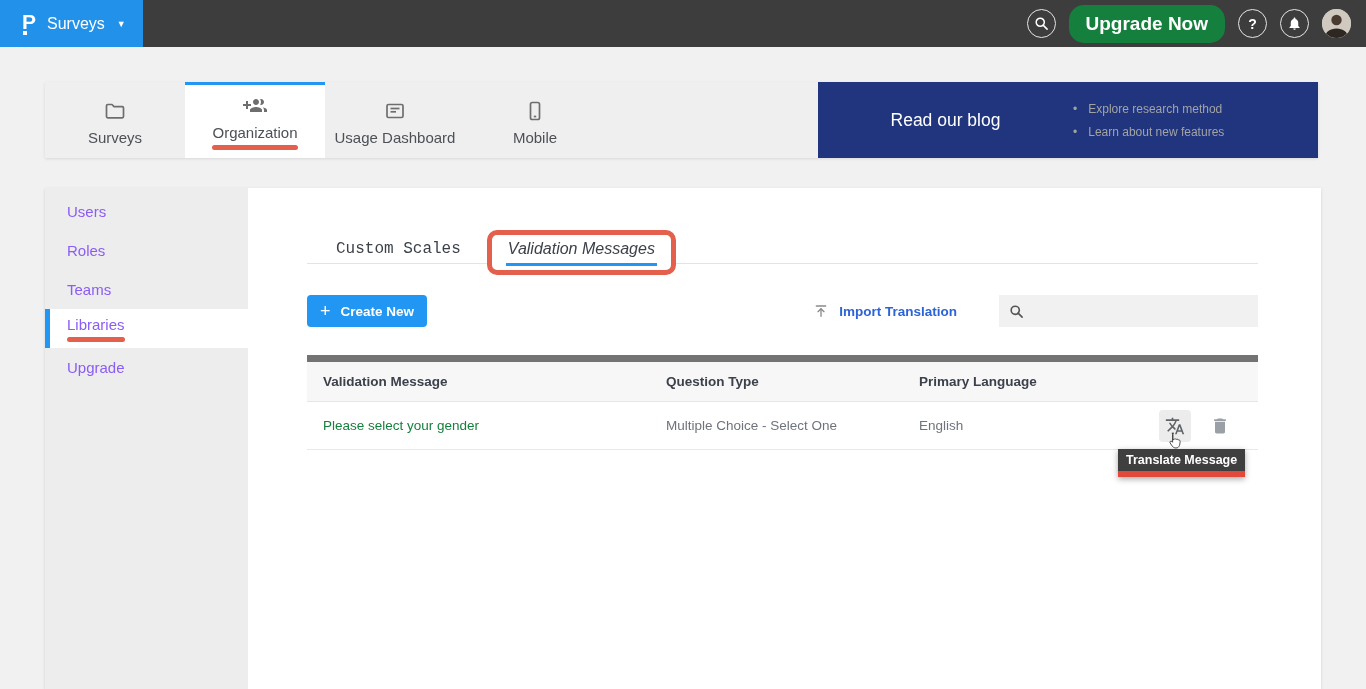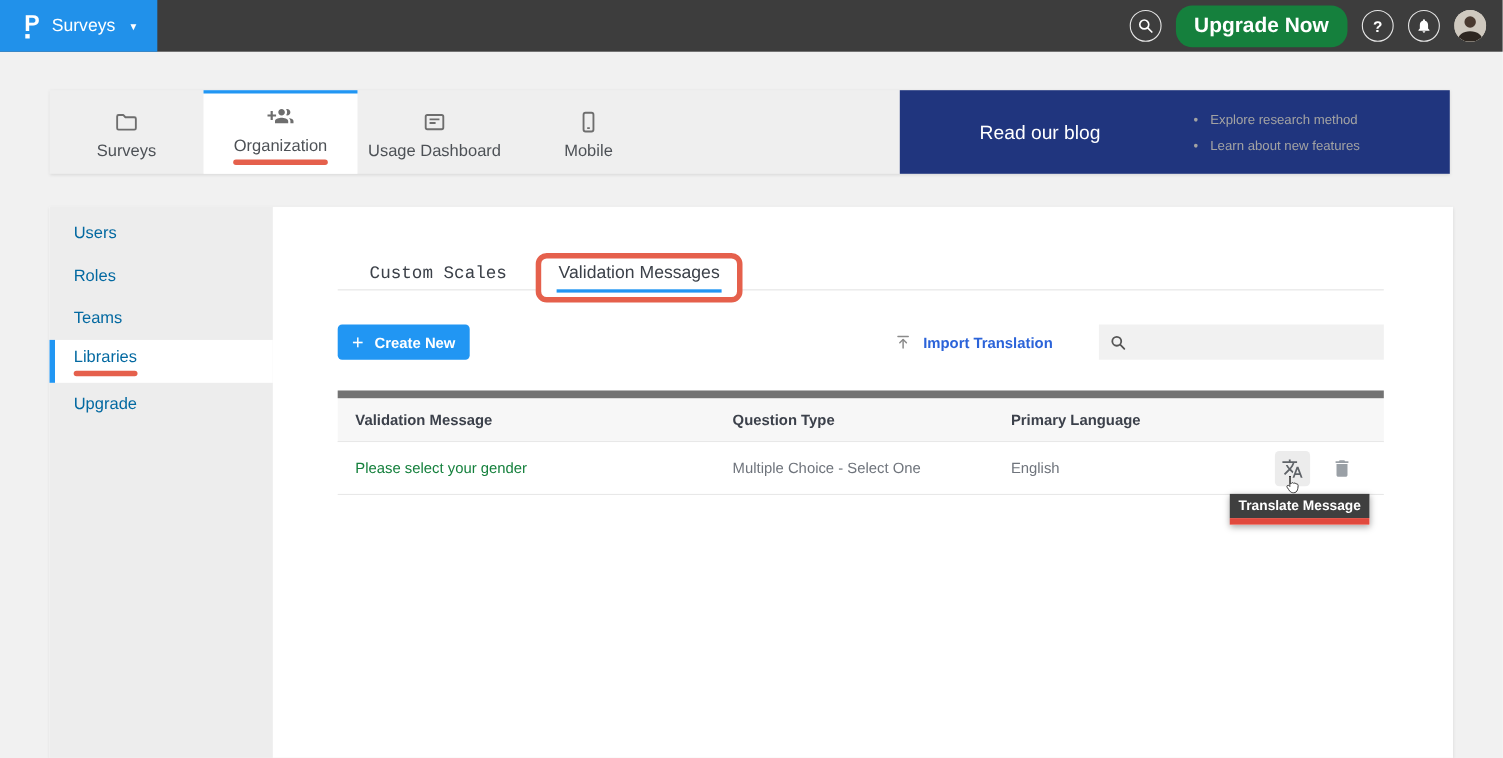--- a/index.html
+++ b/index.html
@@ -26,42 +26,42 @@
   
   .nav-strip { position:absolute; left:45px; top:82px; width:1273px; height:76px; background:#efefef;
     display:flex; box-shadow:0 1px 3px rgba(0,0,0,.10); }
   .nav-tab { width:140px; display:flex; flex-direction:column; align-items:center; justify-content:center;
     gap:6px; border-top:3px solid transparent; padding-top:1px; cursor:pointer; }
   .nav-tab.active { background:#fff; border-top-color:#2196f3; }
   .nav-label { font-size:15px; color:#4d5156; }
   .ann-underline::after { content:""; display:block; height:5px; background:#e5604c;
     border-radius:2.5px; margin-top:4px; }
   .promo { margin-left:auto; width:500px; height:76px; background:#20357e; display:flex;
-    align-items:center; color:#fff; cursor:pointer;gap:12px; }
+    align-items:center; color:#fff; cursor:pointer; }
   .promo-title { width:255px; text-align:center; font-size:17.5px; }
   .promo-bullets { list-style:none; font-size:12px; color:#a3a3a3; display:flex;
     flex-direction:column; gap:9px; }
   .promo-bullets li::before { content:"•"; margin-right:11px; }
 
   
   .main-card { position:absolute; left:45px; top:188px; width:1276px; height:501px; background:#fff;
     box-shadow:0 1px 3px rgba(0,0,0,.13); }
   .side-nav { position:absolute; left:0; top:0; width:203px; height:100%; background:#ededed; padding-top:4px; }
   .side-item { height:39px; display:flex; align-items:center; padding-left:17px; font-size:15px;
-    color:#0369a1; border-left:5px solid transparent; cursor:pointer; }
+    color:#8b5cf6; border-left:5px solid transparent; cursor:pointer; }
   .side-item.active { background:#fff; border-left-color:#2196f3; }
 
   .content { position:absolute; left:262px; top:0; width:951px; height:100%; }
   .divider { position:absolute; top:75px; left:0; right:0; height:1px; background:#e4e4e4; }
   .content-tabs { position:absolute; top:42px; left:0; display:flex; align-items:flex-start; }
   .ctab { font-size:16px; color:#3c4149; cursor:pointer; }
   .ctab-custom { margin:10px 0 0 29px;font-family:Liberation Mono, monospace; }
   .ann-box { margin-left:26px; border:5px solid #e5604c; border-radius:10px; background:#fff;
     padding:5px 14px 4px; }
-  .ctab-active { display:block; padding:0 2px 5px; border-bottom:3px solid #2196f3; }
+  .ctab-active { display:block; padding:0 2px 5px; border-bottom:3px solid #2196f3;font-style:italic; }
 
   .toolbar { position:absolute; top:107px; left:0; width:100%; height:32px; display:flex; align-items:center; }
   .create-btn { width:120px; height:32px; background:#2196f3; border:none; border-radius:4px; color:#fff;
     display:flex; align-items:center; justify-content:center; gap:10px; font-size:13.5px; font-weight:bold;
     font-family:inherit; cursor:pointer; }
   .plus-glyph { font-size:18px; font-weight:normal; line-height:1; }
   .toolbar-right { margin-left:auto; display:flex; align-items:center;gap:8px; }
   .import-link { display:flex; align-items:center; gap:10px; color:#2b63d9; font-size:13.5px;
     font-weight:bold; cursor:pointer; }
   .search-box { margin-left:34px; width:259px; height:32px; background:#f1f1f1; display:flex;

